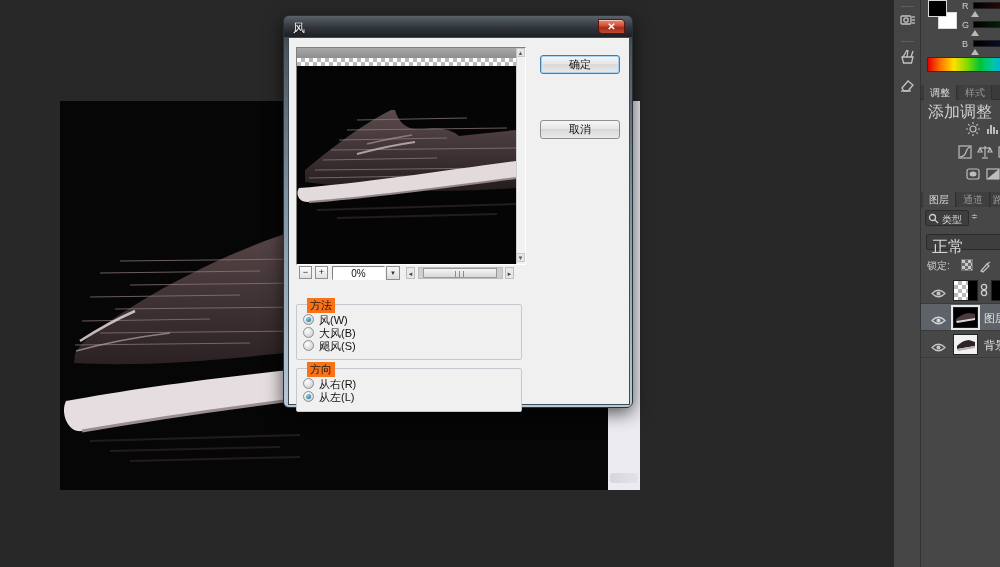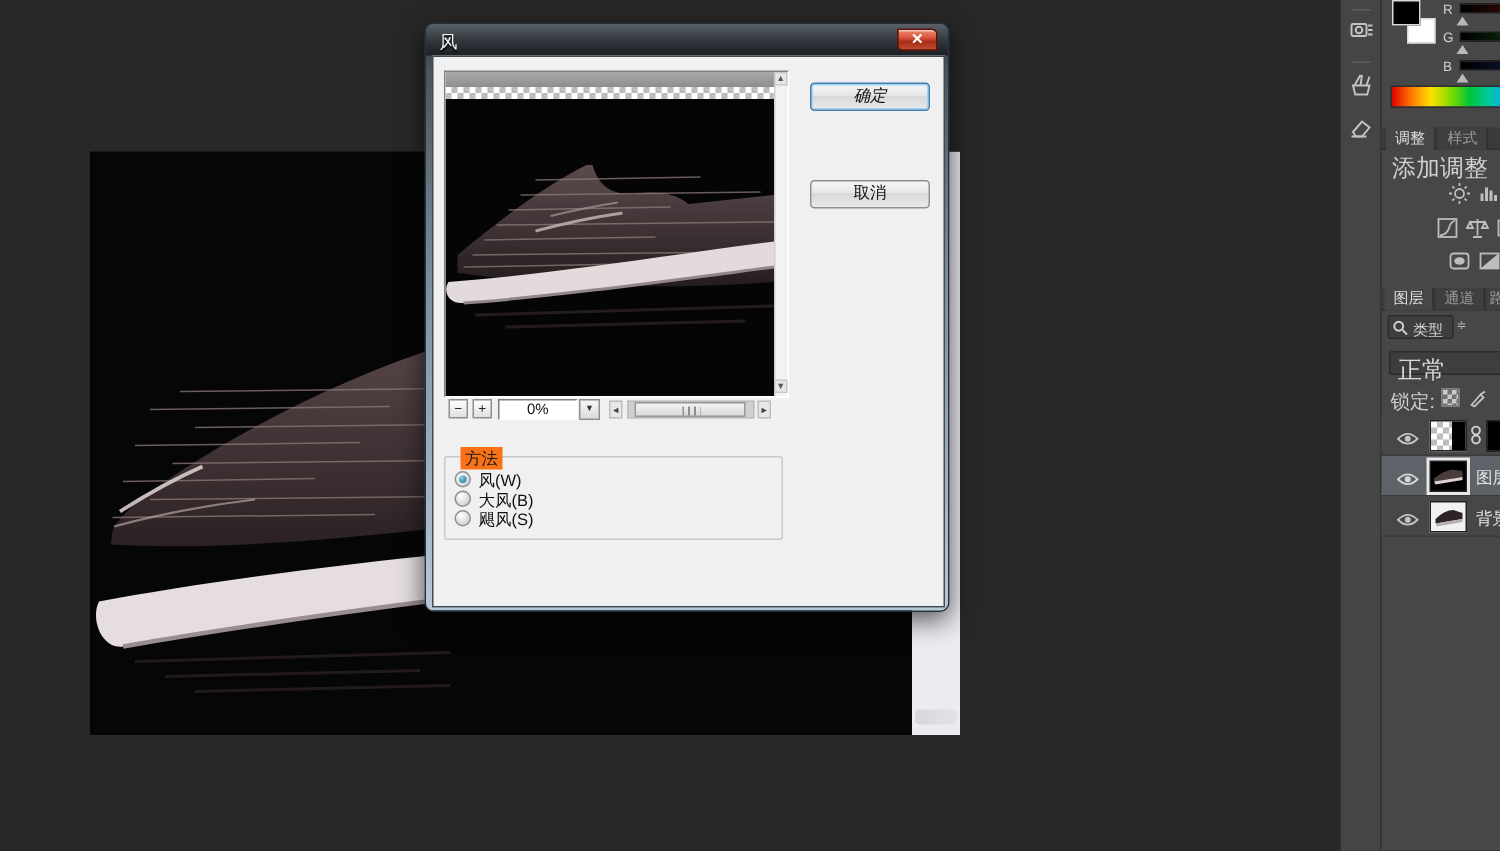--- a/index.html
+++ b/index.html
@@ -71,21 +71,21 @@
       background:radial-gradient(circle at 35% 30%,#fff,#d7d7d7 70%,#b0b0b0);
       border:1px solid #8a9094; }
   .radio.sel::after { content:""; position:absolute; left:2px; top:2px; width:5px; height:5px;
       border-radius:50%; background:radial-gradient(circle at 35% 30%,#7fd4e8,#1f6a87); }
   .radio-label { position:absolute; left:16px; top:-1px; white-space:nowrap; }
 
   
   .dlg-btn { width:80px; height:19px; font-size:11px; color:#111; text-align:center; line-height:17px;
       background:linear-gradient(180deg,#f6f6f6,#e6e6e6 45%,#d8d8d8 46%,#e9e9e9);
       border:1px solid #8e8f8f; border-radius:3px; cursor:pointer; }
-  #btn-ok { left:251px; top:17px; border:1px solid #3c7fb1; box-shadow:0 0 0 1px #a8d2ef inset;font-style:italic; }
+  #btn-ok { left:251px; top:17px; border:1px solid #3c7fb1; box-shadow:0 0 0 1px #a8d2ef inset; }
   #btn-cancel { left:251px; top:41px;margin-top:41px; }
 
   
   #dock { left:893px; top:0; width:107px; height:567px; background:#474747; border-left:1px solid #2a2a2a; }
   #toolstrip { left:0; top:0; width:27px; height:567px; background:#454545; border-right:1px solid #333; }
   .strip-sep { left:7px; width:13px; height:1px; background:#5d5d5d; }
   .strip-icon { left:5px; width:17px; height:17px; }
 
   #panels { left:27px; top:0; width:80px; height:567px; }
 
@@ -110,21 +110,21 @@
   .adj-icon { width:16px; height:16px; }
 
   
   #filter-box { left:4px; top:210px; width:44px; height:16px; background:#3e3e3e;
       border:1px solid #2c2c2c; border-radius:2px; }
   #filter-label { left:16px; top:2px; font-size:10px; color:#d0d0d0; }
   #filter-arrows { left:50px; top:212px; font-size:8px; color:#bdbdbd; letter-spacing:-1px; }
   #blend-box { left:5px; top:234px; width:78px; height:16px; background:#3e3e3e;
       border:1px solid #2a2a2a; border-radius:2px; }
   #blend-label { left:5px; top:2px; font-size:16px; color:#d8d8d8; }
-  #lock-label { left:6px; top:259px; font-size:13px; color:#cfcfcf; }
+  #lock-label { left:6px; top:259px; font-size:10px; color:#cfcfcf; }
   .lock-icon { top:259px; width:12px; height:12px; }
   #lock-transparent { left:40px; border:1px solid #777; background-color:#c9c9c9;
       background-image:linear-gradient(45deg,#6b6b6b 25%,transparent 25%,transparent 75%,#6b6b6b 75%),
       linear-gradient(45deg,#6b6b6b 25%,transparent 25%,transparent 75%,#6b6b6b 75%);
       background-size:6px 6px; background-position:0 0,3px 3px; }
 
   .layer-row { left:0; width:80px; height:27px; border-bottom:1px solid #3a3a3a; background:#474747; }
   .layer-row.selected { background:#5d6368; }
   .eye-wrap { position:absolute; left:10px; top:8px; width:15px; height:11px; }
   .thumb { position:absolute; left:32px; top:3px; width:25px; height:21px; border:1px solid #222; }
@@ -239,20 +239,31 @@
       <div class="radio-row" style="top:22px">
         <span class="radio"></span>
         <span class="radio-label">大风(B)</span>
       </div>
       <div class="radio-row" style="top:35px">
         <span class="radio"></span>
         <span class="radio-label">飓风(S)</span>
       </div>
     </div>
 
+    <div id="gb-direction" class="groupbox abs">
+      <span class="gb-title">方向</span>
+      <div class="radio-row" style="top:9px">
+        <span class="radio"></span>
+        <span class="radio-label">从右(R)</span>
+      </div>
+      <div class="radio-row" style="top:22px">
+        <span class="radio sel"></span>
+        <span class="radio-label">从左(L)</span>
+      </div>
+    </div>
 
     <div id="btn-ok" class="dlg-btn abs">确定</div>
     <div id="btn-cancel" class="dlg-btn abs">取消</div>
   </div>
 </div>
 
 <div id="dock" class="abs">
 
   <div id="toolstrip" class="abs">
     <div class="strip-sep abs" style="top:6px"></div>

